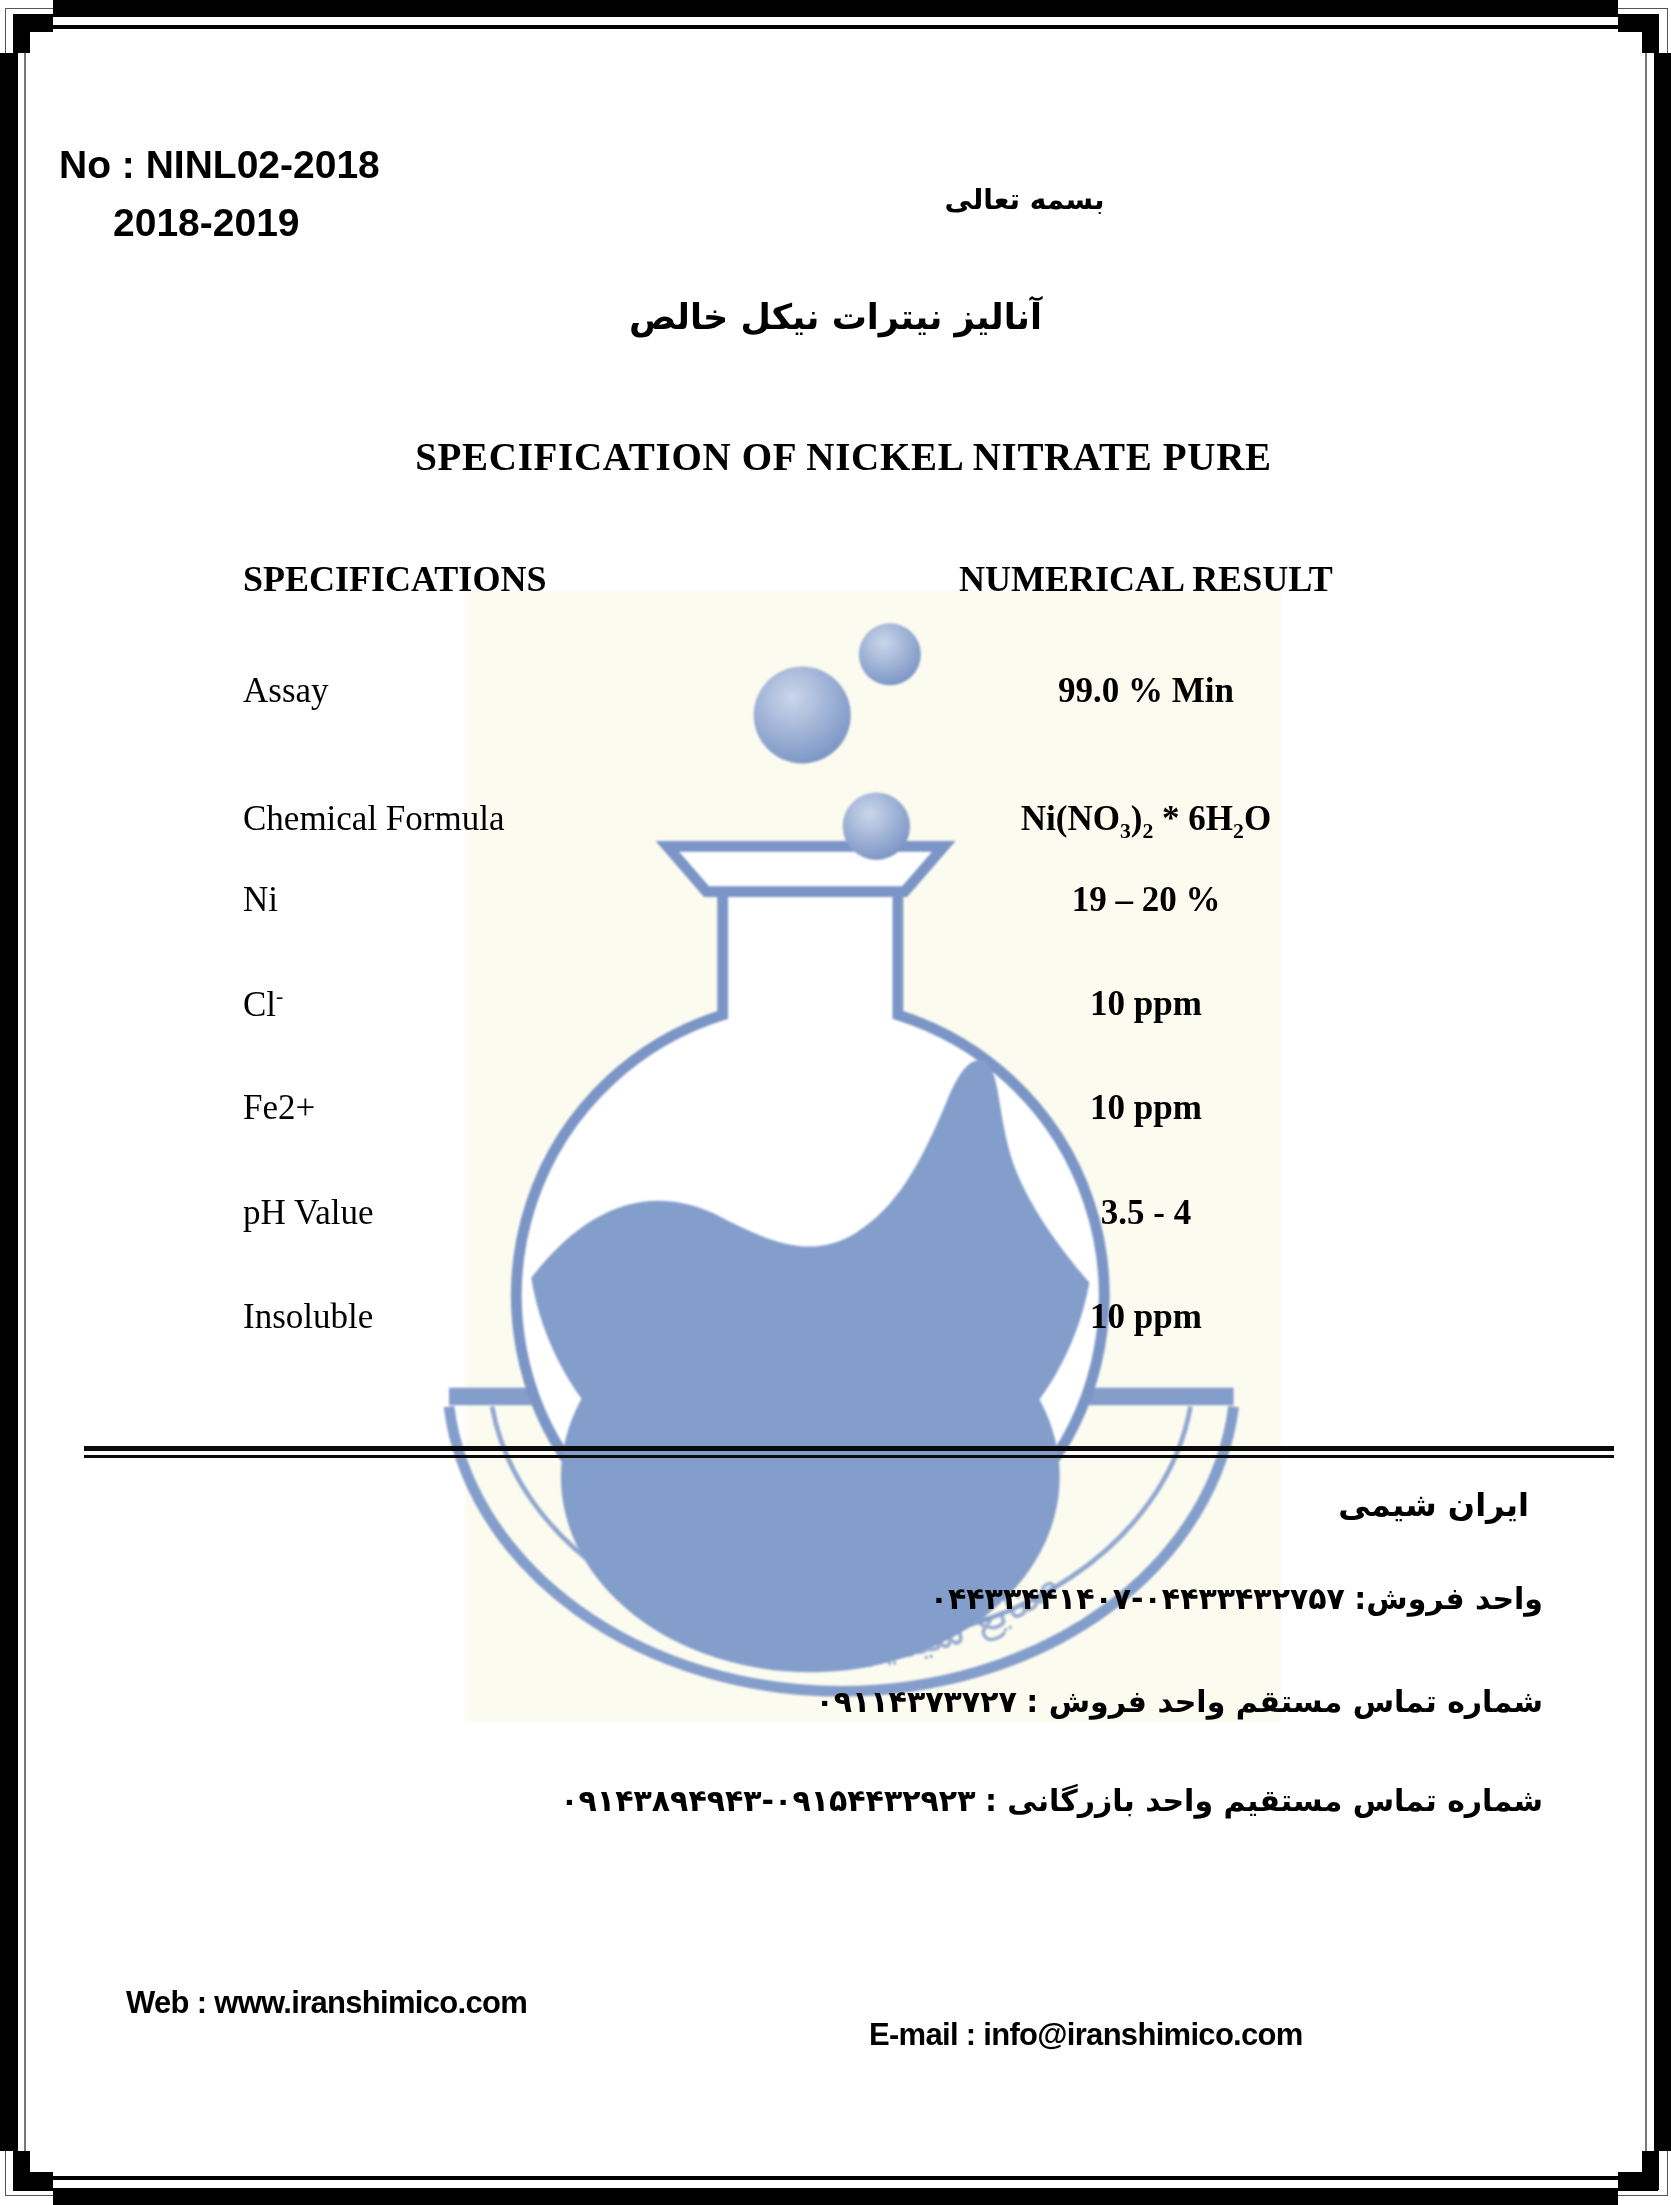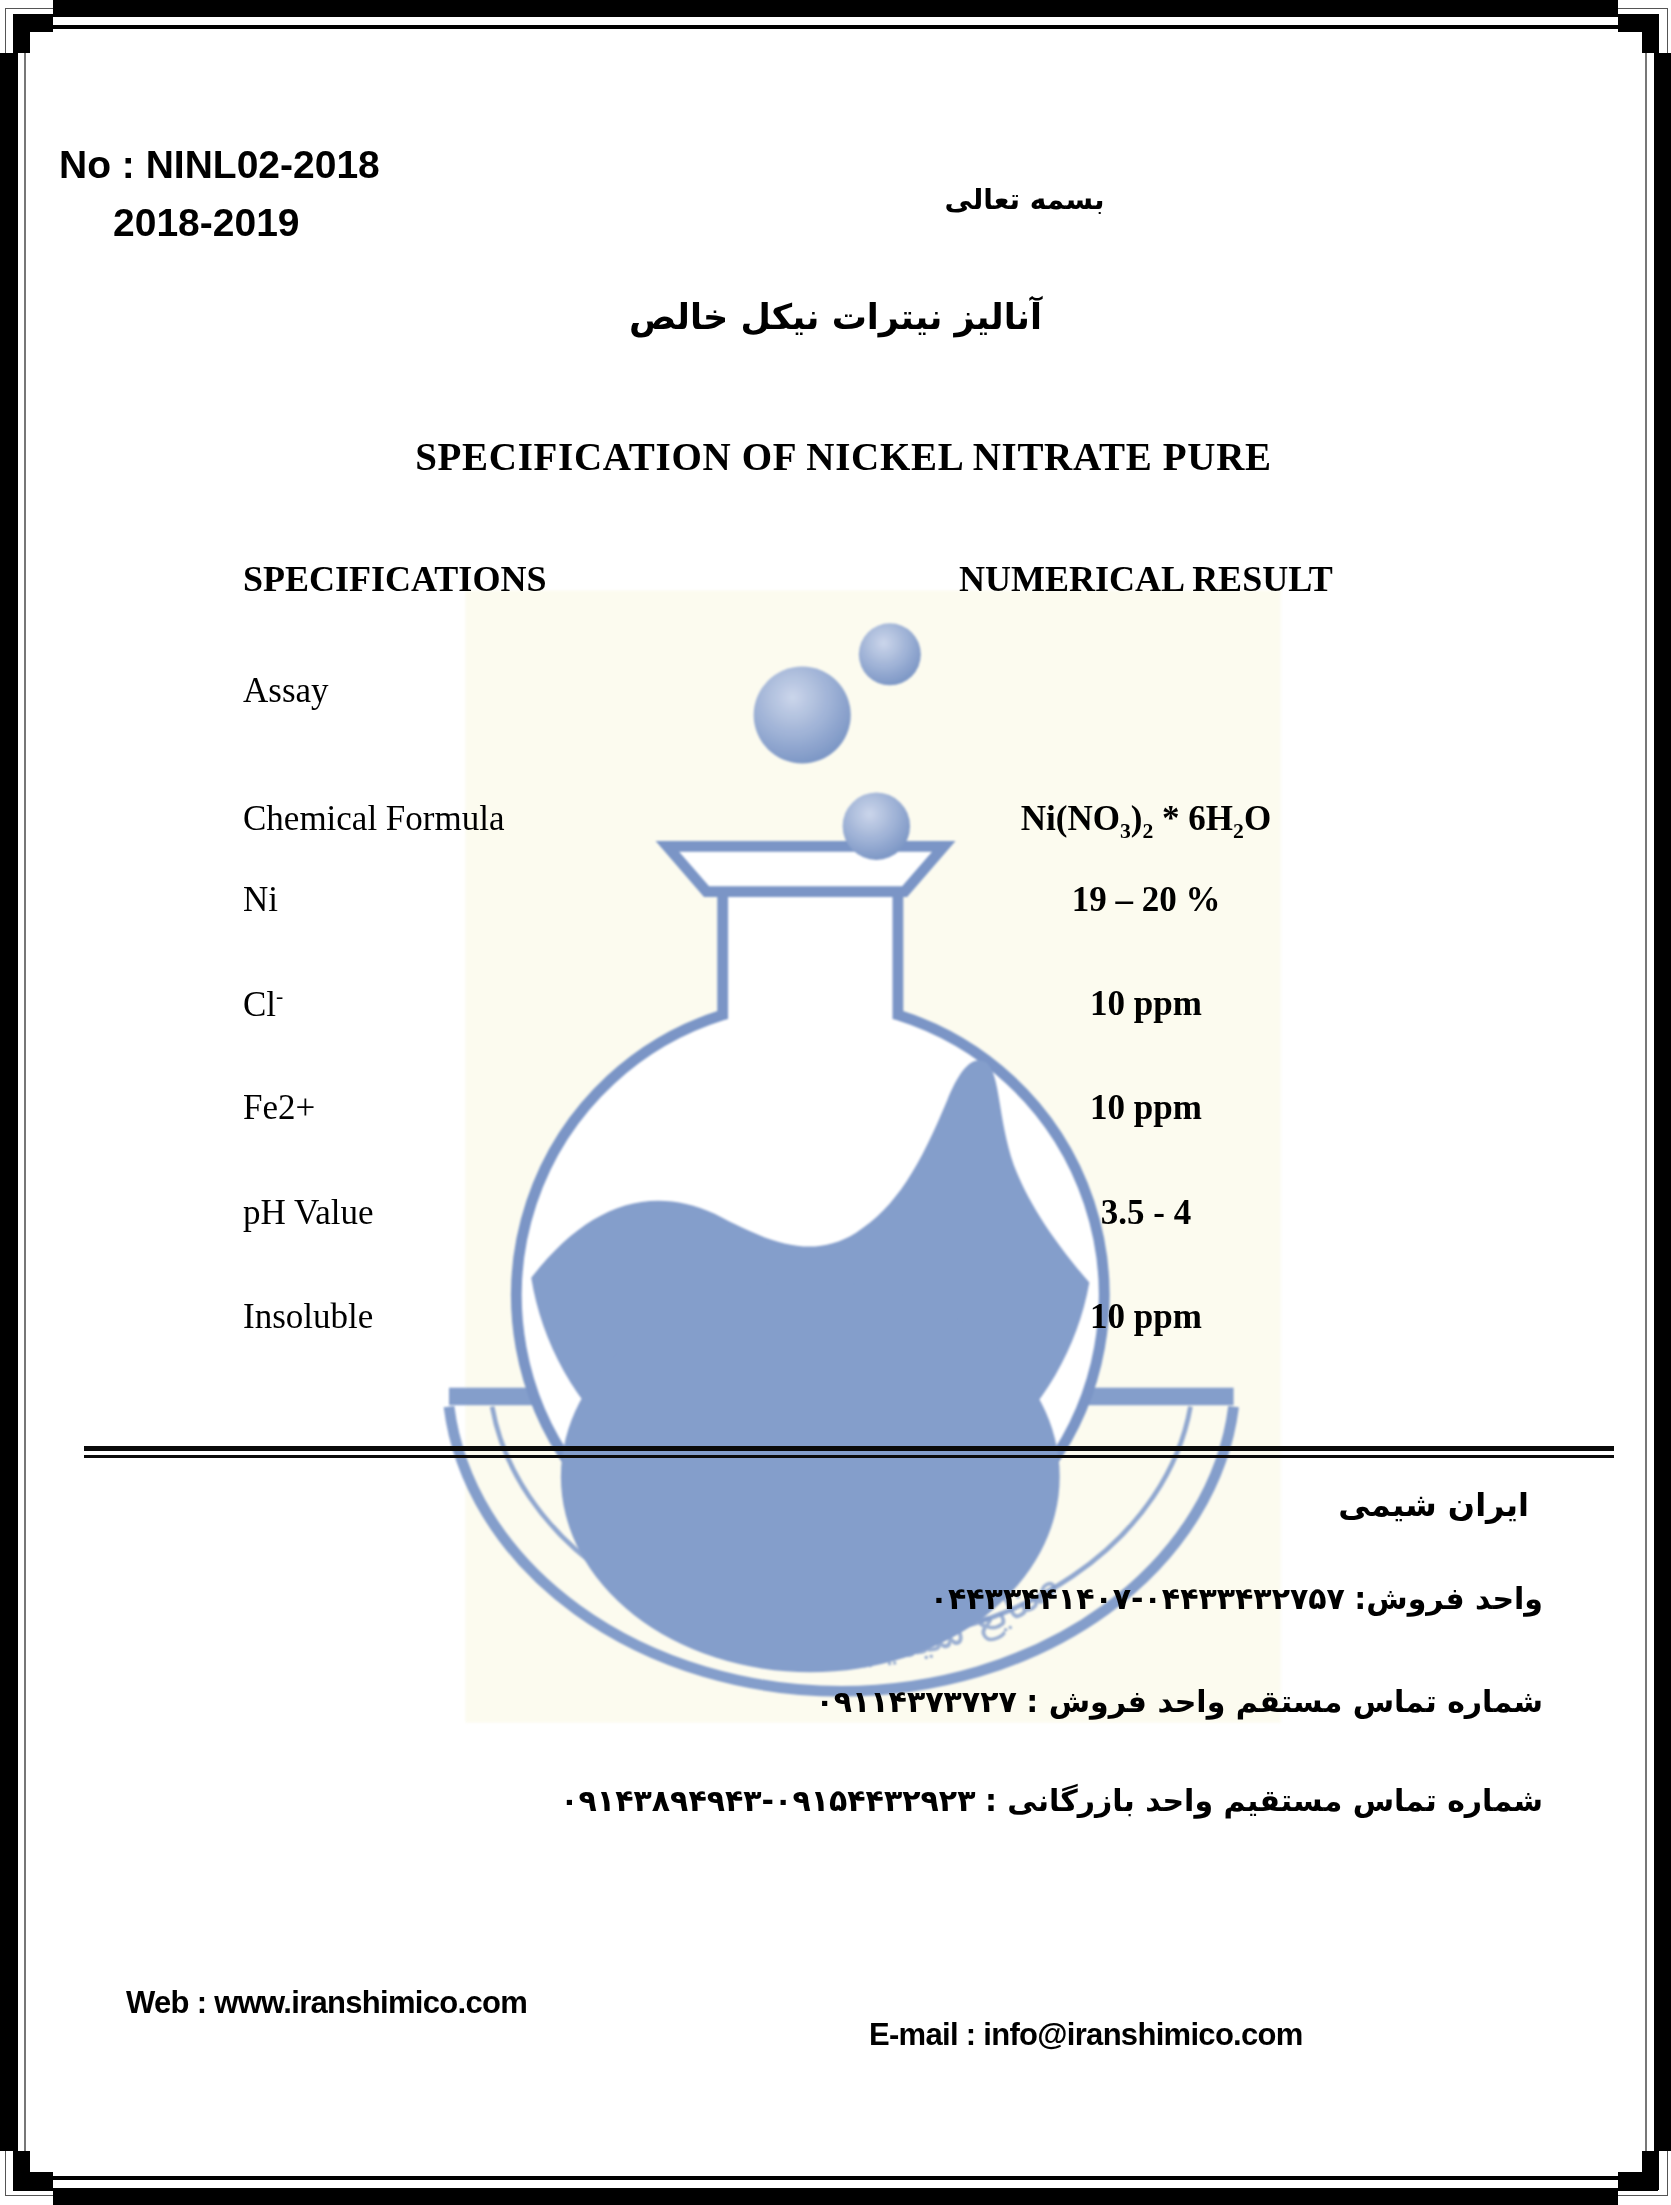--- a/index.html
+++ b/index.html
@@ -91,20 +91,21 @@
 
 <div class="abs txt serif-b title-en" style="top:414px;">SPECIFICATION OF NICKEL NITRATE PURE</div>
 
 <div class="abs rowwrap txt thead" style="top:558px;">
   <span class="tlabel serif-b">SPECIFICATIONS</span>
   <span class="tvalue serif-b">NUMERICAL RESULT</span>
 </div>
 
 <div class="abs rowwrap txt trow" style="top:671px;">
   <span class="tlabel">Assay</span>
+  <span class="tvalue">99.0 % Min</span>
 </div>
 
 <div class="abs rowwrap txt trow" style="top:799px;padding-left:40px;">
   <span class="tlabel">Chemical Formula</span>
   <span class="tvalue"><span>Ni(NO</span><sub>3</sub><span>)</span><sub>2</sub><span> * 6H</span><sub>2</sub><span>O</span></span>
 </div>
 
 <div class="abs rowwrap txt trow" style="top:880px;">
   <span class="tlabel">Ni</span>
   <span class="tvalue">19 – 20 %</span>

